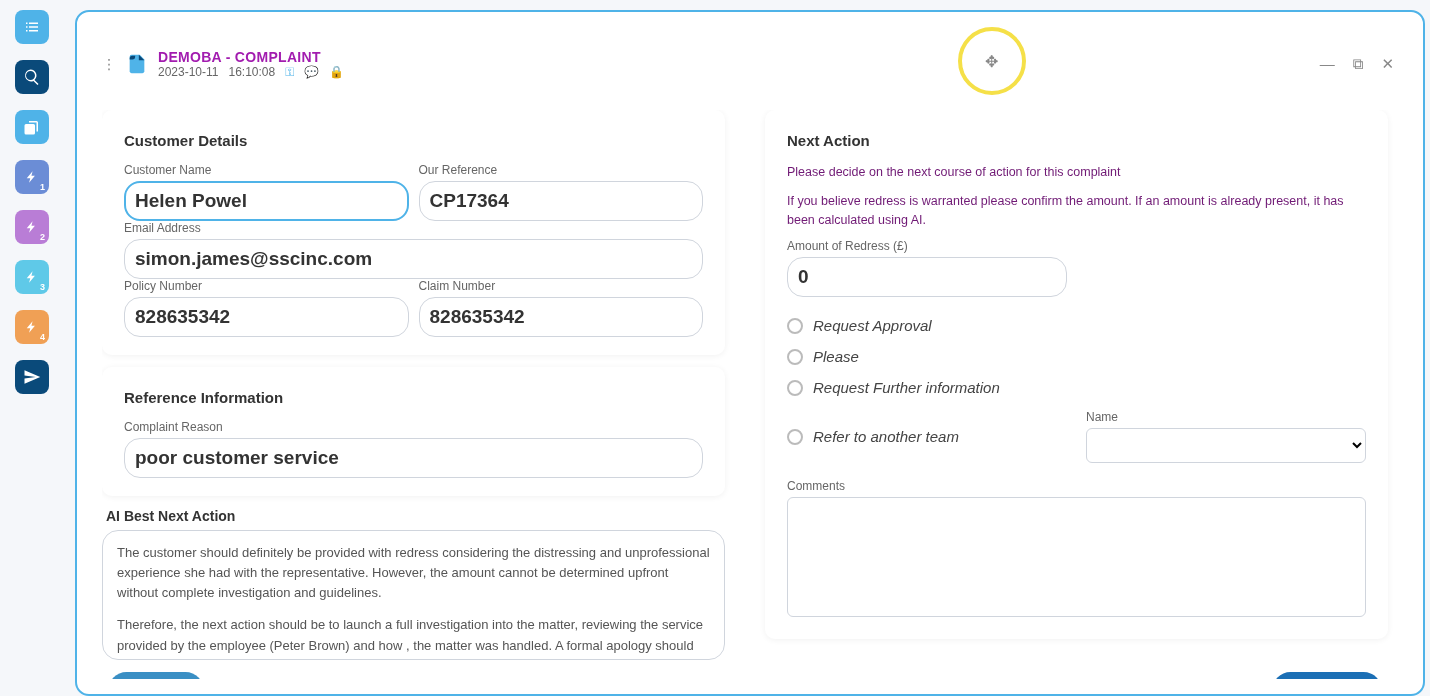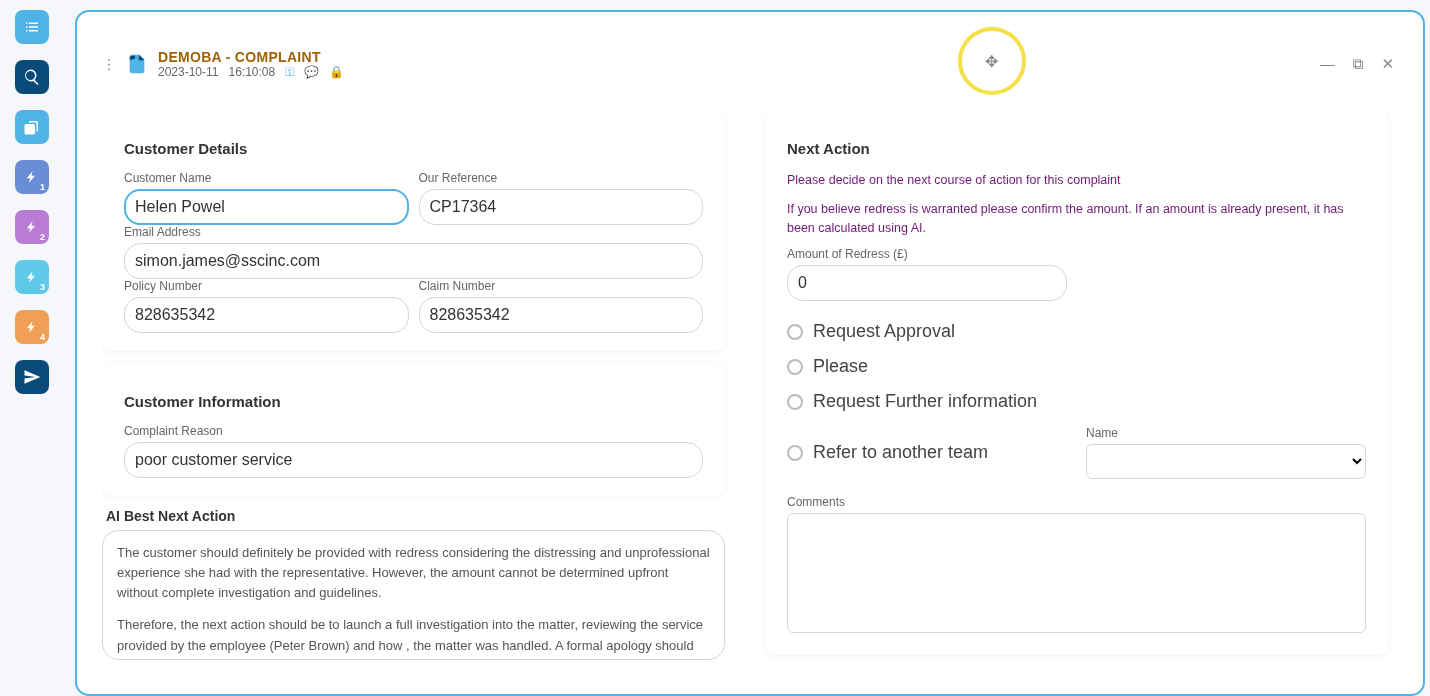--- a/index.html
+++ b/index.html
@@ -19,59 +19,59 @@
   .sb-send { background: #0a4a7a; }
   .side-sub { position: absolute; bottom: 2px; right: 4px; font-size: 9px; }
   
   
   .main { flex: 1; margin: 10px 5px 0 0; background: #fff; border: 2px solid #4fb3e8; border-radius: 14px; padding: 20px 25px 15px 25px; display: flex; flex-direction: column; position: relative; overflow: hidden; }
   .main-header { display: flex; align-items: center; gap: 10px; }
   .drag-icon { color: #888; font-size: 14px; cursor: grab; }
   .doc-icon { width: 22px; height: 22px; display:flex; align-items:center; justify-content:center;}
   .doc-icon svg { width: 22px; height: 22px; }
   .title-block { display: flex; flex-direction: column; }
-  .title-text { font-size: 14px; font-weight: 700; color: #a16207; letter-spacing: 0.3px; }
+  .title-text { font-size: 14px; font-weight: 700; color: #a21caf; letter-spacing: 0.3px; }
   .meta-row { display: flex; align-items: center; gap: 10px; font-size: 12px; color: #666; }
   .meta-icon { font-size: 12px; }
   .meta-key { color: #4fb3e8; }
   .meta-chat { color: #4fb3e8; }
   .meta-lock { color: #3cb371; }
   .header-spacer { flex: 1; }
   .yellow-ring { width: 68px; height: 68px; border: 4px solid #f5e048; border-radius: 50%; display: flex; align-items: center; justify-content: center; margin-right: 280px; margin-top: -5px;}
   .move-cursor { color: #888; font-size: 16px; }
   .win-ctrl { color: #888; font-size: 15px; cursor: pointer; padding: 0 4px; }
   
   
   .body-scroll { flex: 1; overflow-y: auto; padding-right: 10px; margin-top: 15px; }
   .body-scroll::-webkit-scrollbar { width: 8px; }
   .body-scroll::-webkit-scrollbar-thumb { background: #ccc; border-radius: 4px; }
   
   .columns { display: flex; gap: 30px; }
   .col-left { flex: 1; }
   .col-right { flex: 1; padding-left: 10px; }
   
   .card { background: #fff; border-radius: 10px; box-shadow: 0 1px 6px rgba(0,0,0,0.06); padding: 18px 22px; margin-bottom: 12px; }
-  .sec-title { font-size: 15px; font-weight: 700; color: #333; margin: 12px 0 14px 0; }
+  .sec-title { font-size: 15px; font-weight: 700; color: #333; margin: 4px 0 14px 0; }
   .row { display: flex; gap: 10px; }
   .fld { flex: 1; display: flex; flex-direction: column; }
   .fld-label { font-size: 12px; color: #666; margin-bottom: 4px; }
-  .fld-input { border: 1px solid #d0d5dd; border-radius: 16px; padding: 8px 10px; font-size: 16px; color: #333; outline: none; }
+  .fld-input { border: 1px solid #d0d5dd; border-radius: 16px; padding: 8px 10px; font-size: 19px; color: #333; outline: none; font-weight: bold; }
   .fld-input.active { border: 2px solid #4fb3e8; padding: 7px 9px; }
   
   .ai-title { font-size: 14px; font-weight: 700; color: #333; margin: 8px 0 6px 4px; }
   .ai-box { border: 1px solid #d0d5dd; border-radius: 16px; padding: 12px 14px; font-size: 13px; color: #555; line-height: 1.55; height: 130px; overflow-y: auto; position: relative; }
   .ai-box::-webkit-scrollbar { width: 8px; }
   .ai-box::-webkit-scrollbar-thumb { background: #bbb; border-radius: 4px; }
   .ai-box p { margin: 0 0 12px 0; }
   
   .help-text { font-size: 12.5px; color: #701a75; margin-bottom: 10px; line-height: 1.5; }
   
   .radio-row { display: flex; align-items: center; gap: 10px; margin: 14px 0; }
   .radio-circle { width: 16px; height: 16px; border: 2px solid #bbb; border-radius: 50%; cursor: pointer; flex-shrink: 0; }
-  .radio-label { font-size: 18px; color: #444; }
+  .radio-label { font-size: 15px; color: #444; font-style: italic; }
   .refer-row { display: flex; align-items: center; gap: 10px; }
   .team-block { margin-left: auto; display: flex; flex-direction: column; }
   .sel { border: 1px solid #d0d5dd; border-radius: 6px; padding: 8px 10px; font-size: 13px; width: 280px; background: #fff; }
   
   .comments-area { border: 1px solid #d0d5dd; border-radius: 6px; width: 100%; height: 120px; padding: 10px; font-size: 13px; resize: none; outline: none; font-family: inherit;}
   
   .footer { display: flex; justify-content: space-between; padding: 12px 6px 0 6px; }
   .btn { border: none; border-radius: 22px; padding: 11px 26px; font-size: 13.5px; font-weight: 600; color: #fff; cursor: pointer; }
   .btn-return { background: #3a8fc4; }
   .btn-continue { background: #1b6fb5; }
@@ -182,21 +182,21 @@
               <input class="fld-input" value="828635342" style="">
             </div>
             <div class="fld">
               <span class="fld-label">Claim Number</span>
               <input class="fld-input" value="828635342" style="">
             </div>
           </div>
         </div>
 
         <div class="card">
-          <div class="sec-title">Customer Information</div>
+          <div class="sec-title">Reference Information</div>
           <div class="fld">
             <span class="fld-label">Complaint Reason</span>
             <input class="fld-input" value="poor customer service" style="">
           </div>
         </div>
 
         <div class="ai-title">AI Best Next Action</div>
         <div class="ai-box">
           <p>The customer should definitely be provided with redress considering the distressing and unprofessional experience she had with the representative. However, the amount cannot be determined upfront without complete investigation and guidelines.</p>
           <p>Therefore, the next action should be to launch a full investigation into the matter, reviewing the service provided by the employee (Peter Brown) and how , the matter was handled. A formal apology should also be given to Helen Powel concerning the unacceptable service she received. An assurance should also be communicated that her experience is not representative of the company's standard of service.</p>

